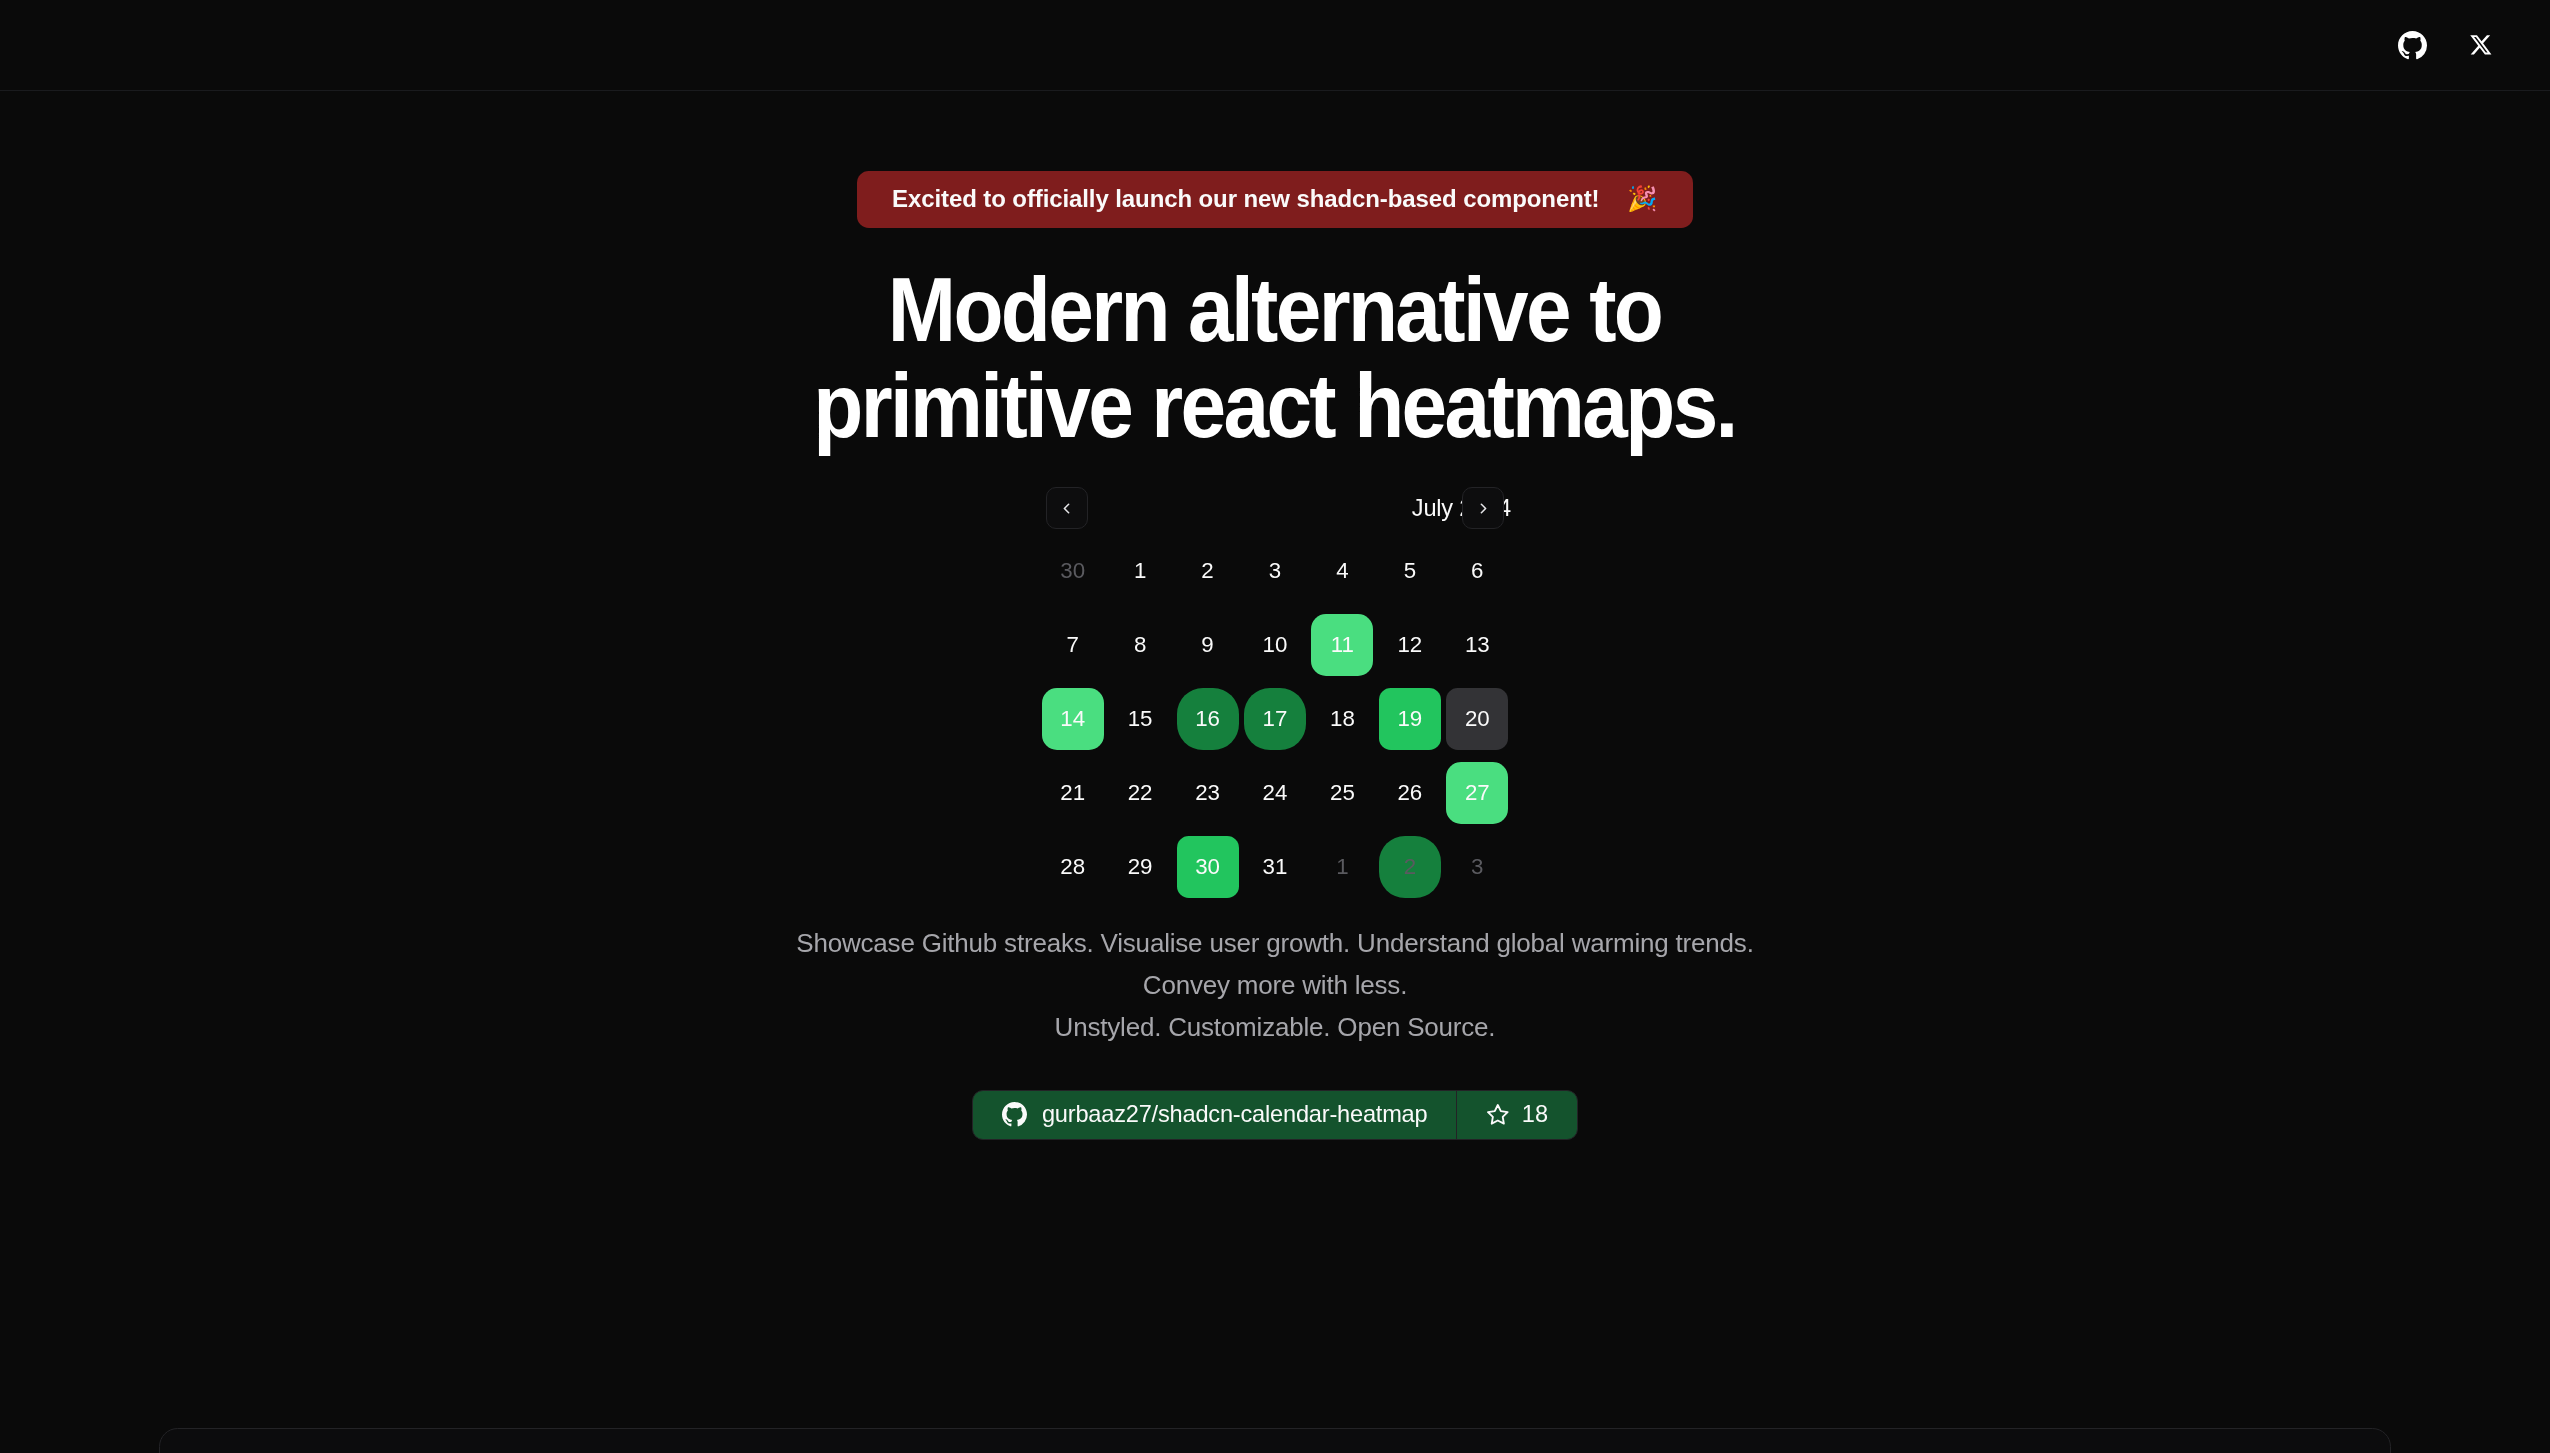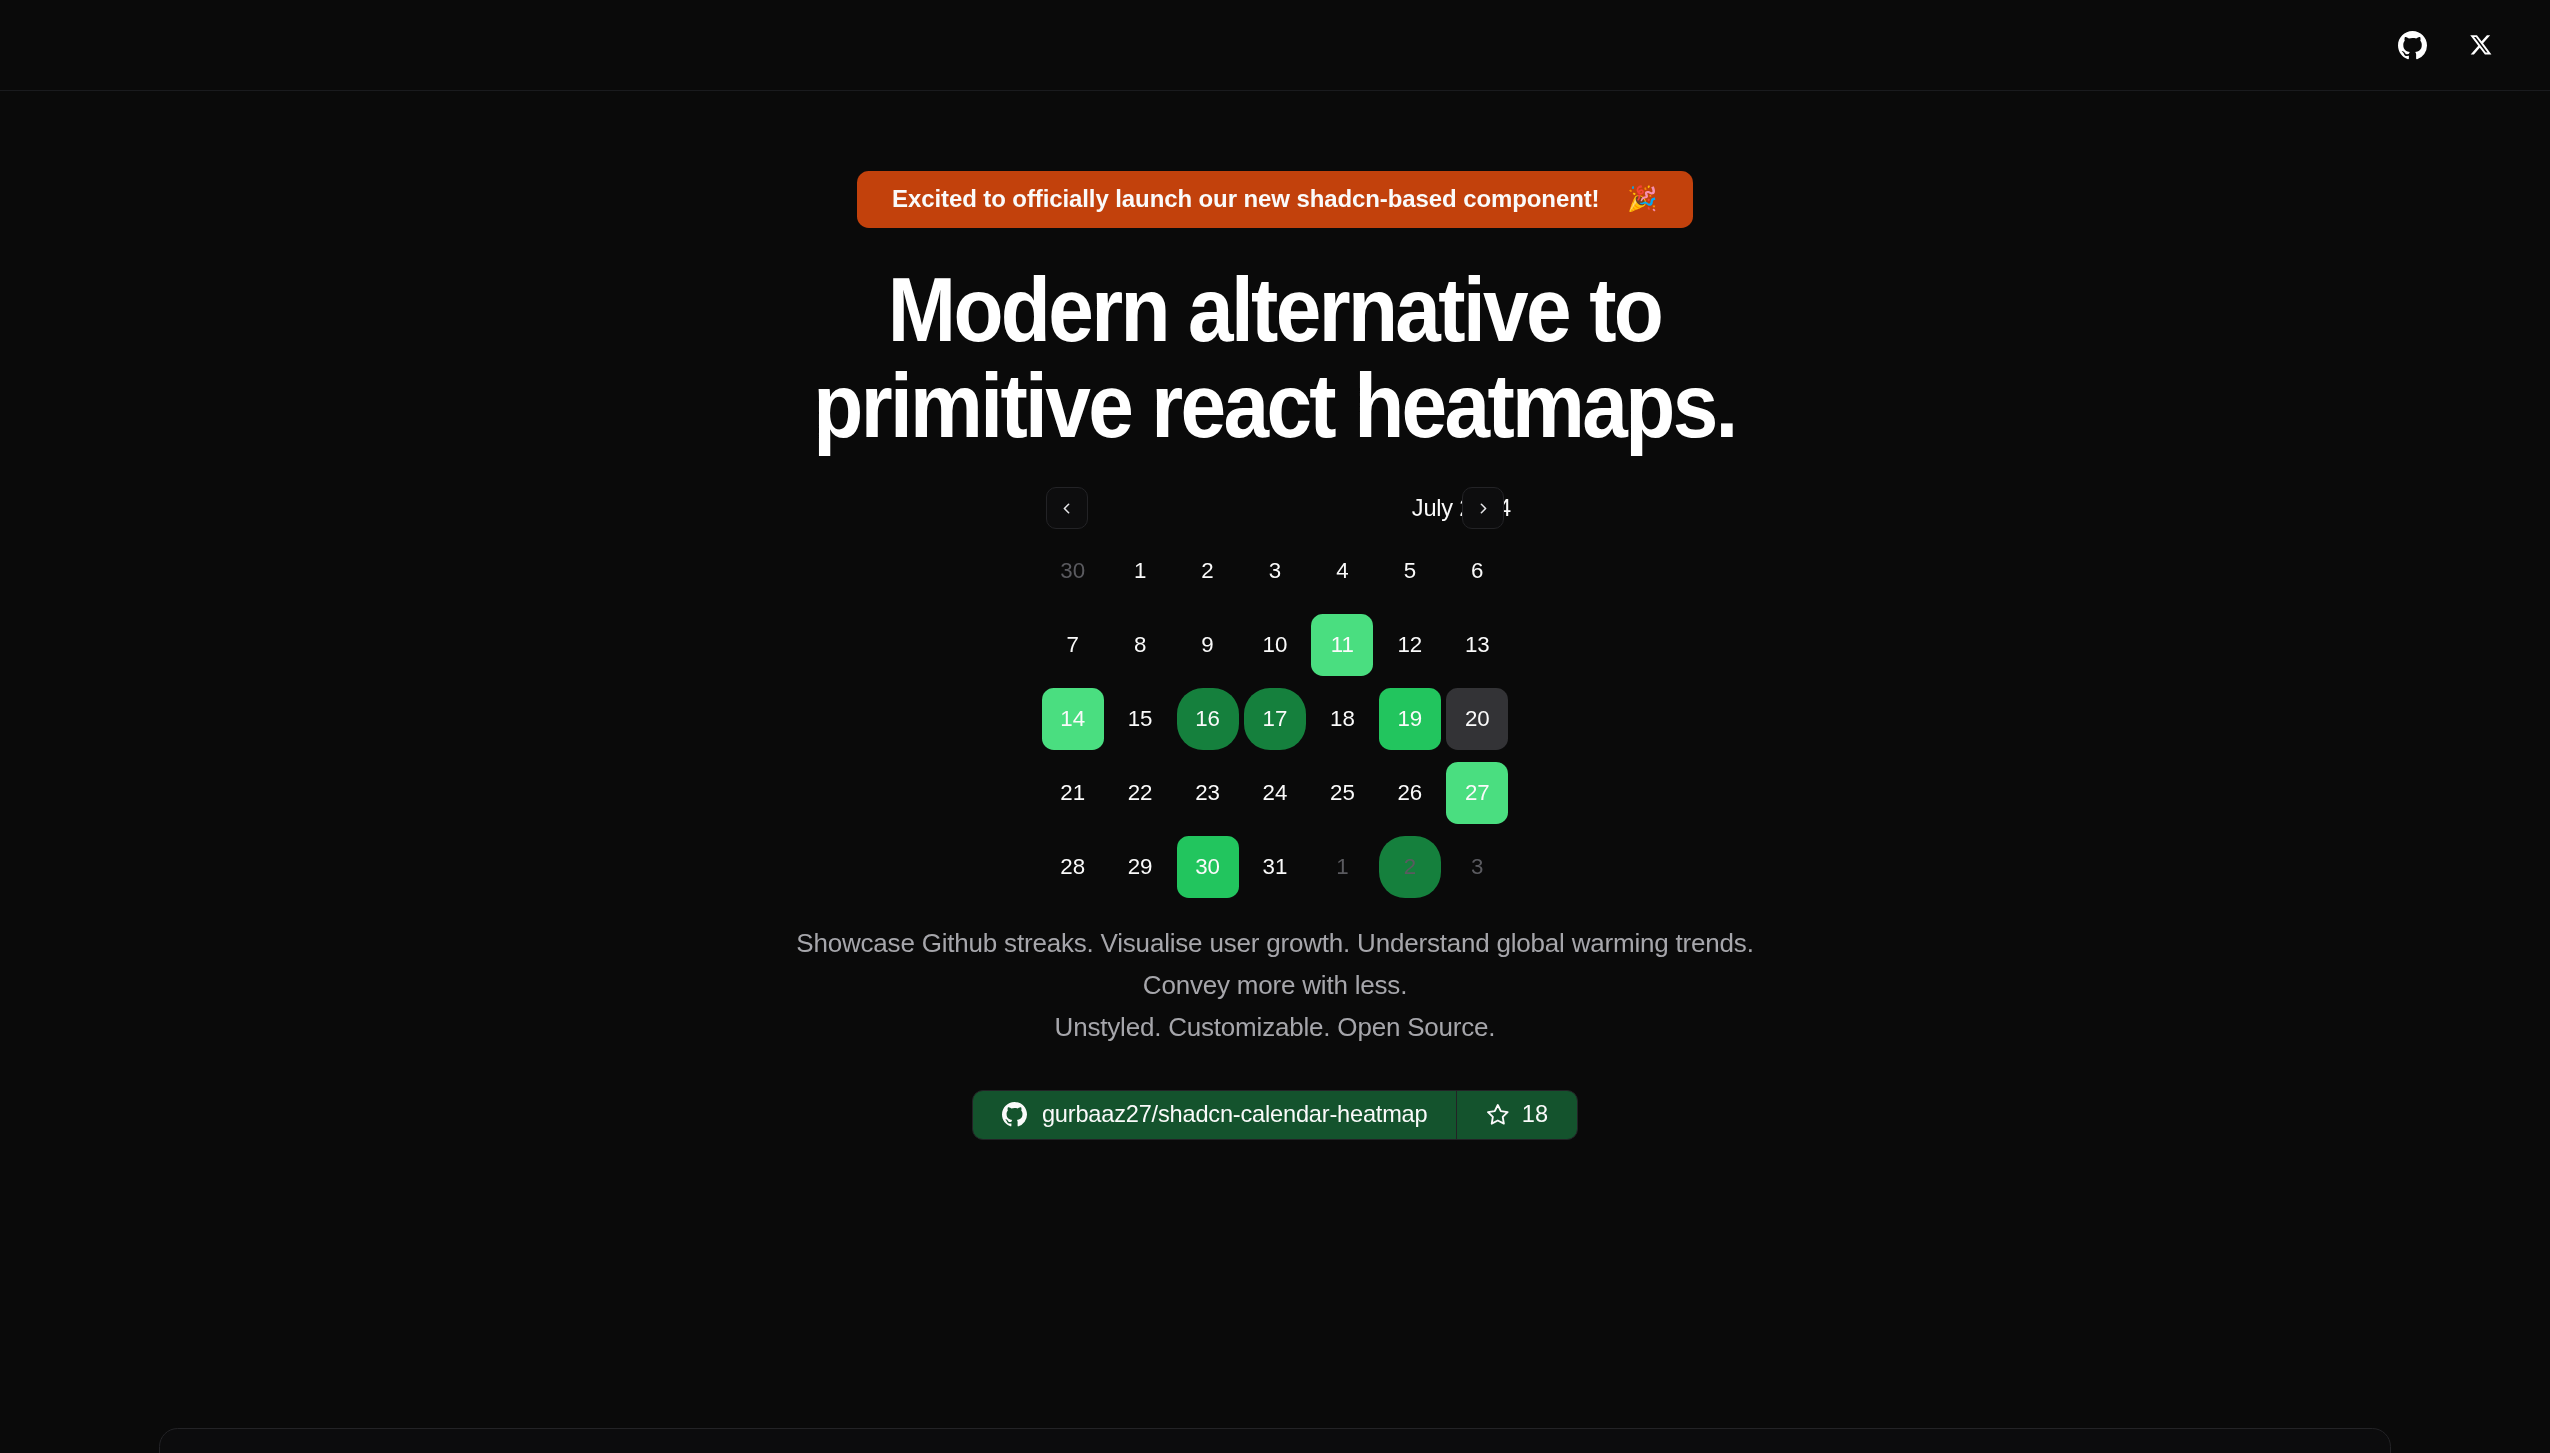--- a/index.html
+++ b/index.html
@@ -60,21 +60,21 @@
     display: flex;
     flex-direction: column;
     align-items: center;
     padding-top: 80px;
   }
 
   .announce-pill {
     display: inline-flex;
     align-items: center;
     gap: 28px;
-    background: #c2410c;
+    background: #7f1d1d;
     border-radius: 11.8px;
     padding: 14.3px 35px;
     font-size: 24px;
     font-weight: 700;
     letter-spacing: -0.1px;
     color: #fafafa;
     white-space: nowrap;
     cursor: pointer;
   }
   .announce-emoji { font-size: 24.5px; line-height: 1; }
@@ -166,21 +166,21 @@
     font-size: 22.3px;
     font-weight: 400;
     color: #fafafa;
     cursor: pointer;
     line-height: 1;
   }
   .cal-day.outside { color: #5a5a5f; }
   .cal-day.lvl0 { background: transparent; }
   .cal-day.lvl1 { background: #15803d; border-radius: 26px; }
   .cal-day.lvl2 { background: #22c55e; }
-  .cal-day.lvl3 { background: #4ade80; }
+  .cal-day.lvl3 { background: #4ade80; border-radius: 15px; }
   .cal-day.muted-box { background: #333336; }
 
   
   .description {
     margin-top: 20px;
     text-align: center;
     font-size: 26px;
     line-height: 1.62;
     font-weight: 400;
     color: #a6a6ab;

